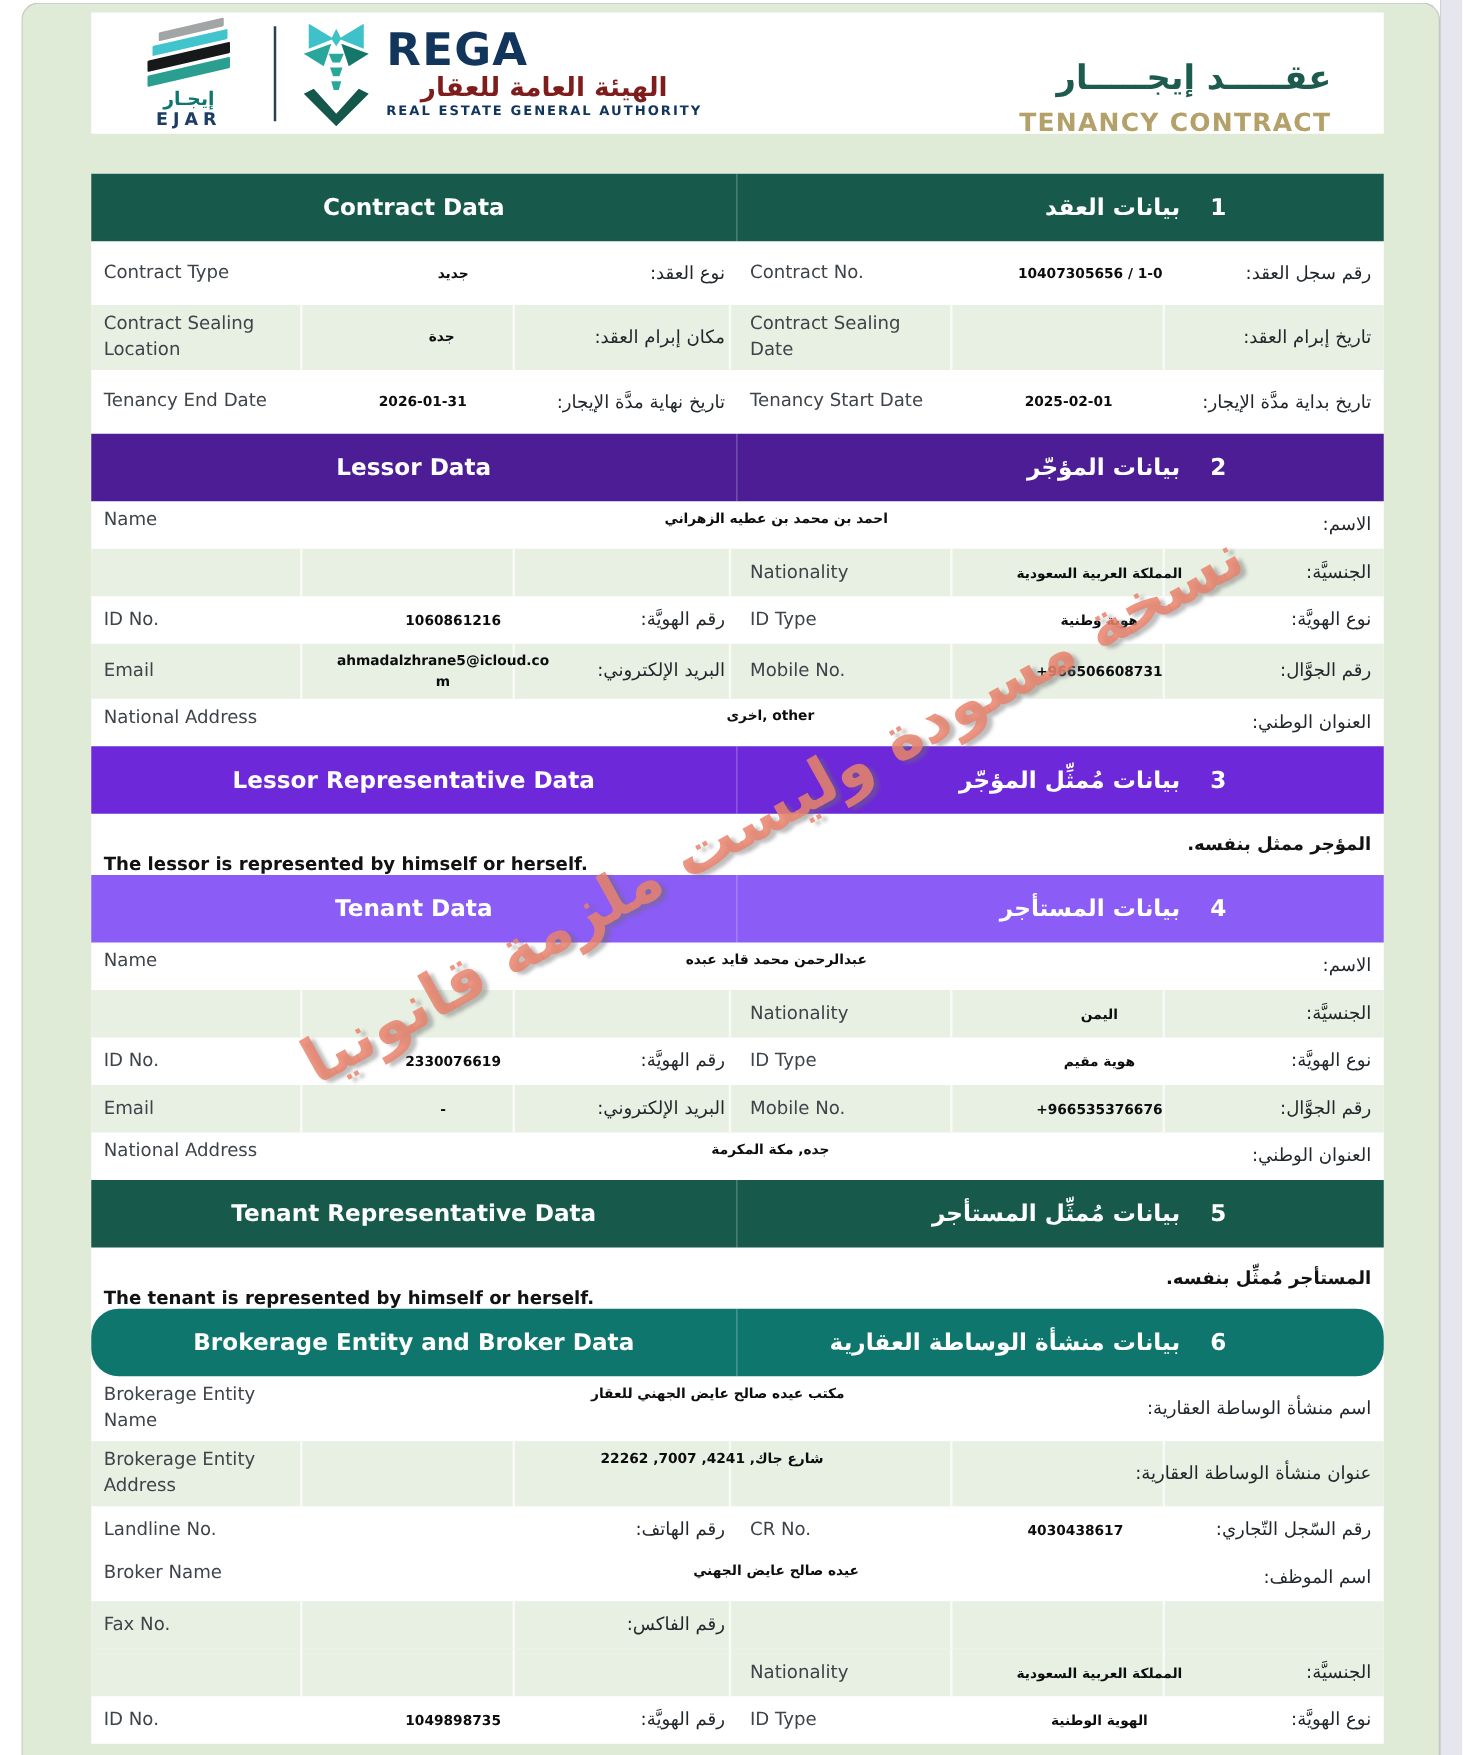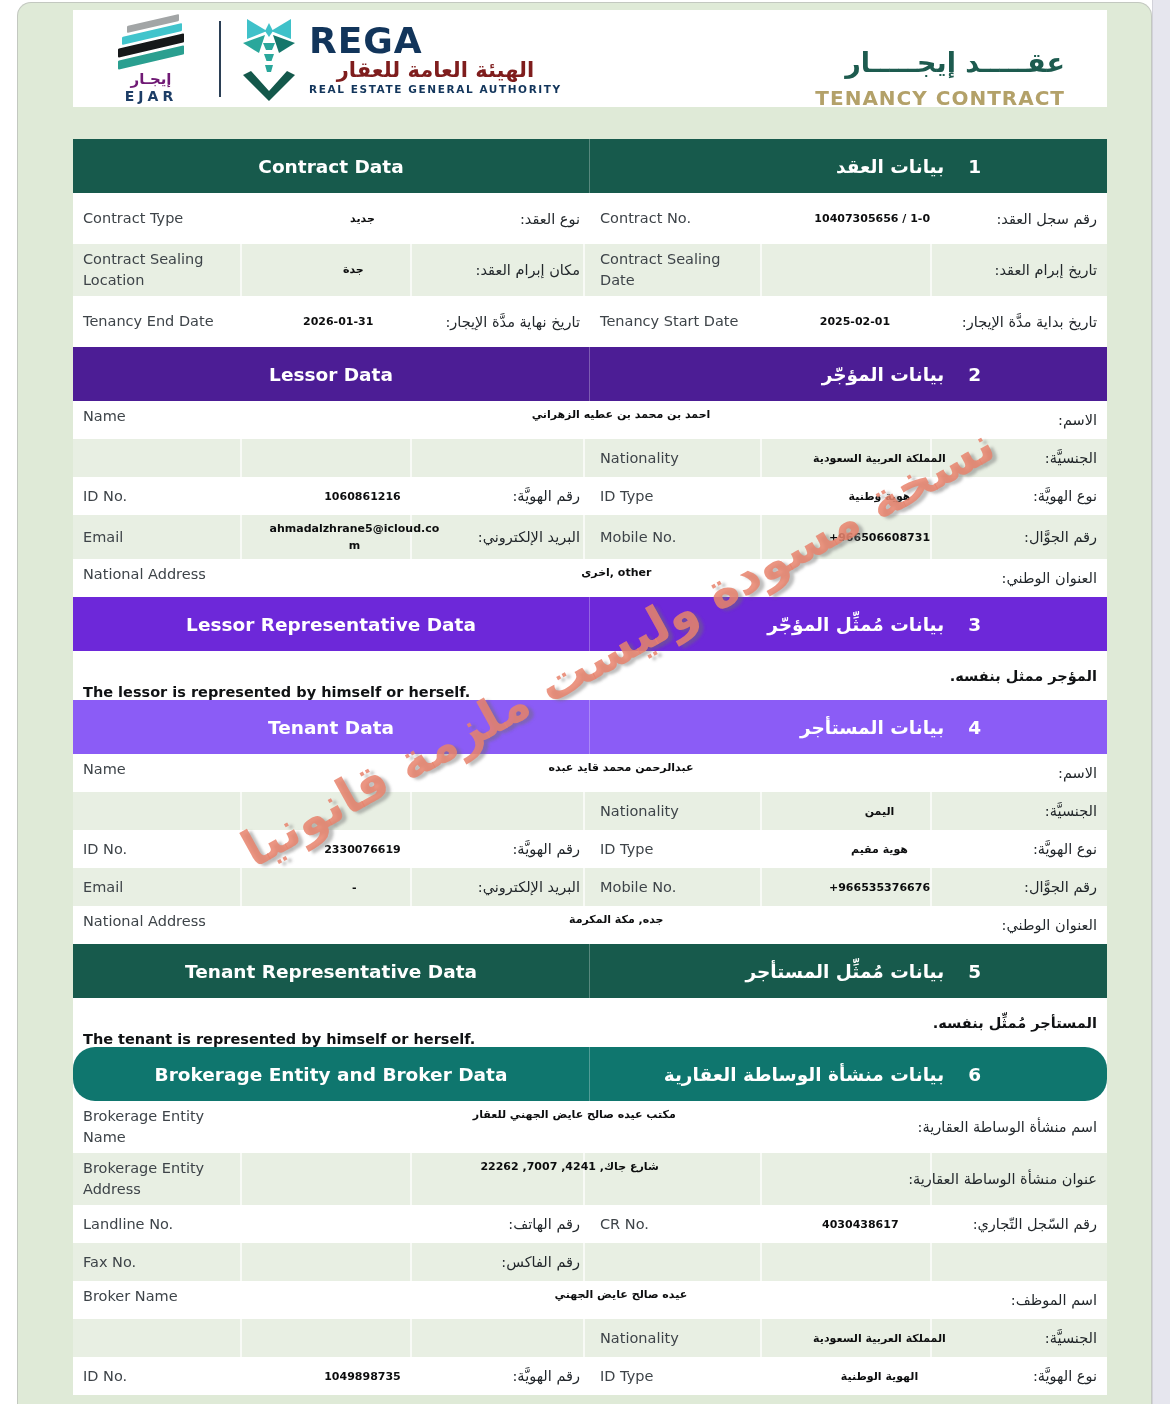--- a/index.html
+++ b/index.html
@@ -18,21 +18,21 @@
   .brand { position:relative; margin:7px 0 0 55px; width:1034px; height:97px;
            background:#ffffff; display:flex; align-items:center; }
   .ejar-logo { width:120px; height:90px; margin-left:18px; display:flex; flex-direction:column;
                align-items:center; justify-content:flex-start; }
   .ejar-stripes { width:66px; height:48px; position:relative; margin-top:4px; }
   .stripe { position:absolute; left:0; width:100%; transform:skewY(-13deg); border-radius:1px; }
   .s1 { top:2px;  height:7px;  background:#a2a5a6; width:52px; left:9px;}
   .s2 { top:12px; height:8px;  background:#41c4cc; width:60px; left:4px;}
   .s3 { top:23px; height:9px;  background:#161819; }
   .s4 { top:35px; height:9px;  background:#2a9f90; }
-  .ejar-ar { color:#701a75; font-weight:700; font-size:15px; margin-top:6px; }
+  .ejar-ar { color:#0f766e; font-weight:700; font-size:15px; margin-top:6px; }
   .ejar-en { color:#1c3d66; font-weight:700; font-size:14px; letter-spacing:4px; }
   .brand-divider { width:2px; height:76px; background:#2b3f55; margin:0 16px 0 8px; }
   .rega { display:flex; align-items:center; }
   .rega-palm { width:64px; height:84px; margin-right:8px; }
   .rega-texts { display:flex; flex-direction:column; line-height:1.05; }
   .rega-name { color:#12355b; font-weight:700; font-size:36px; letter-spacing:1px; }
   .rega-ar { color:#7f1d1d; font-weight:700; font-size:21px; direction:rtl; text-align:center; }
   .rega-en { color:#12355b; font-weight:700; font-size:10.5px; letter-spacing:1.6px; margin-top:3px;}
   .doc-title { margin-left:auto; margin-right:42px; text-align:right;margin-top:40px; }
   .doc-title-ar { color:#1d5b4f; font-weight:700; font-size:27px; direction:rtl; }
@@ -337,37 +337,37 @@
             <div class="cell-en">Landline No.</div>
             <div class="cell-val"><span class="inner" dir="rtl"></span></div>
             <div class="cell-ar">رقم الهاتف:</div>
           </div>
           <div class="half-box">
             <div class="cell-en">CR No.</div>
             <div class="cell-val"><span class="inner" dir="ltr">4030438617</span></div>
             <div class="cell-ar">رقم السّجل التّجاري:</div>
           </div>
         </div>
+        <div class="row row-full">
+          <div class="cell-en">Broker Name</div>
+          <div class="cell-val"><span class="inner" dir="rtl">عيده صالح عايض الجهني</span></div>
+          <div class="cell-ar">اسم الموظف:</div>
+        </div>
         <div class="row tint">
           <div class="half-box">
             <div class="cell-en">Fax No.</div>
             <div class="cell-val"><span class="inner" dir="rtl"></span></div>
             <div class="cell-ar">رقم الفاكس:</div>
           </div>
           <div class="half-box">
             <div class="cell-en"></div>
             <div class="cell-val"><span class="inner"></span></div>
             <div class="cell-ar"></div>
           </div>
         </div>
-        <div class="row row-full">
-          <div class="cell-en">Broker Name</div>
-          <div class="cell-val"><span class="inner" dir="rtl">عيده صالح عايض الجهني</span></div>
-          <div class="cell-ar">اسم الموظف:</div>
-        </div>
         <div class="row tint">
           <div class="half-box">
             <div class="cell-en"></div>
             <div class="cell-val"><span class="inner"></span></div>
             <div class="cell-ar"></div>
           </div>
           <div class="half-box">
             <div class="cell-en">Nationality</div>
             <div class="cell-val"><span class="inner" dir="rtl">المملكة العربية السعودية</span></div>
             <div class="cell-ar">الجنسيَّة:</div>

